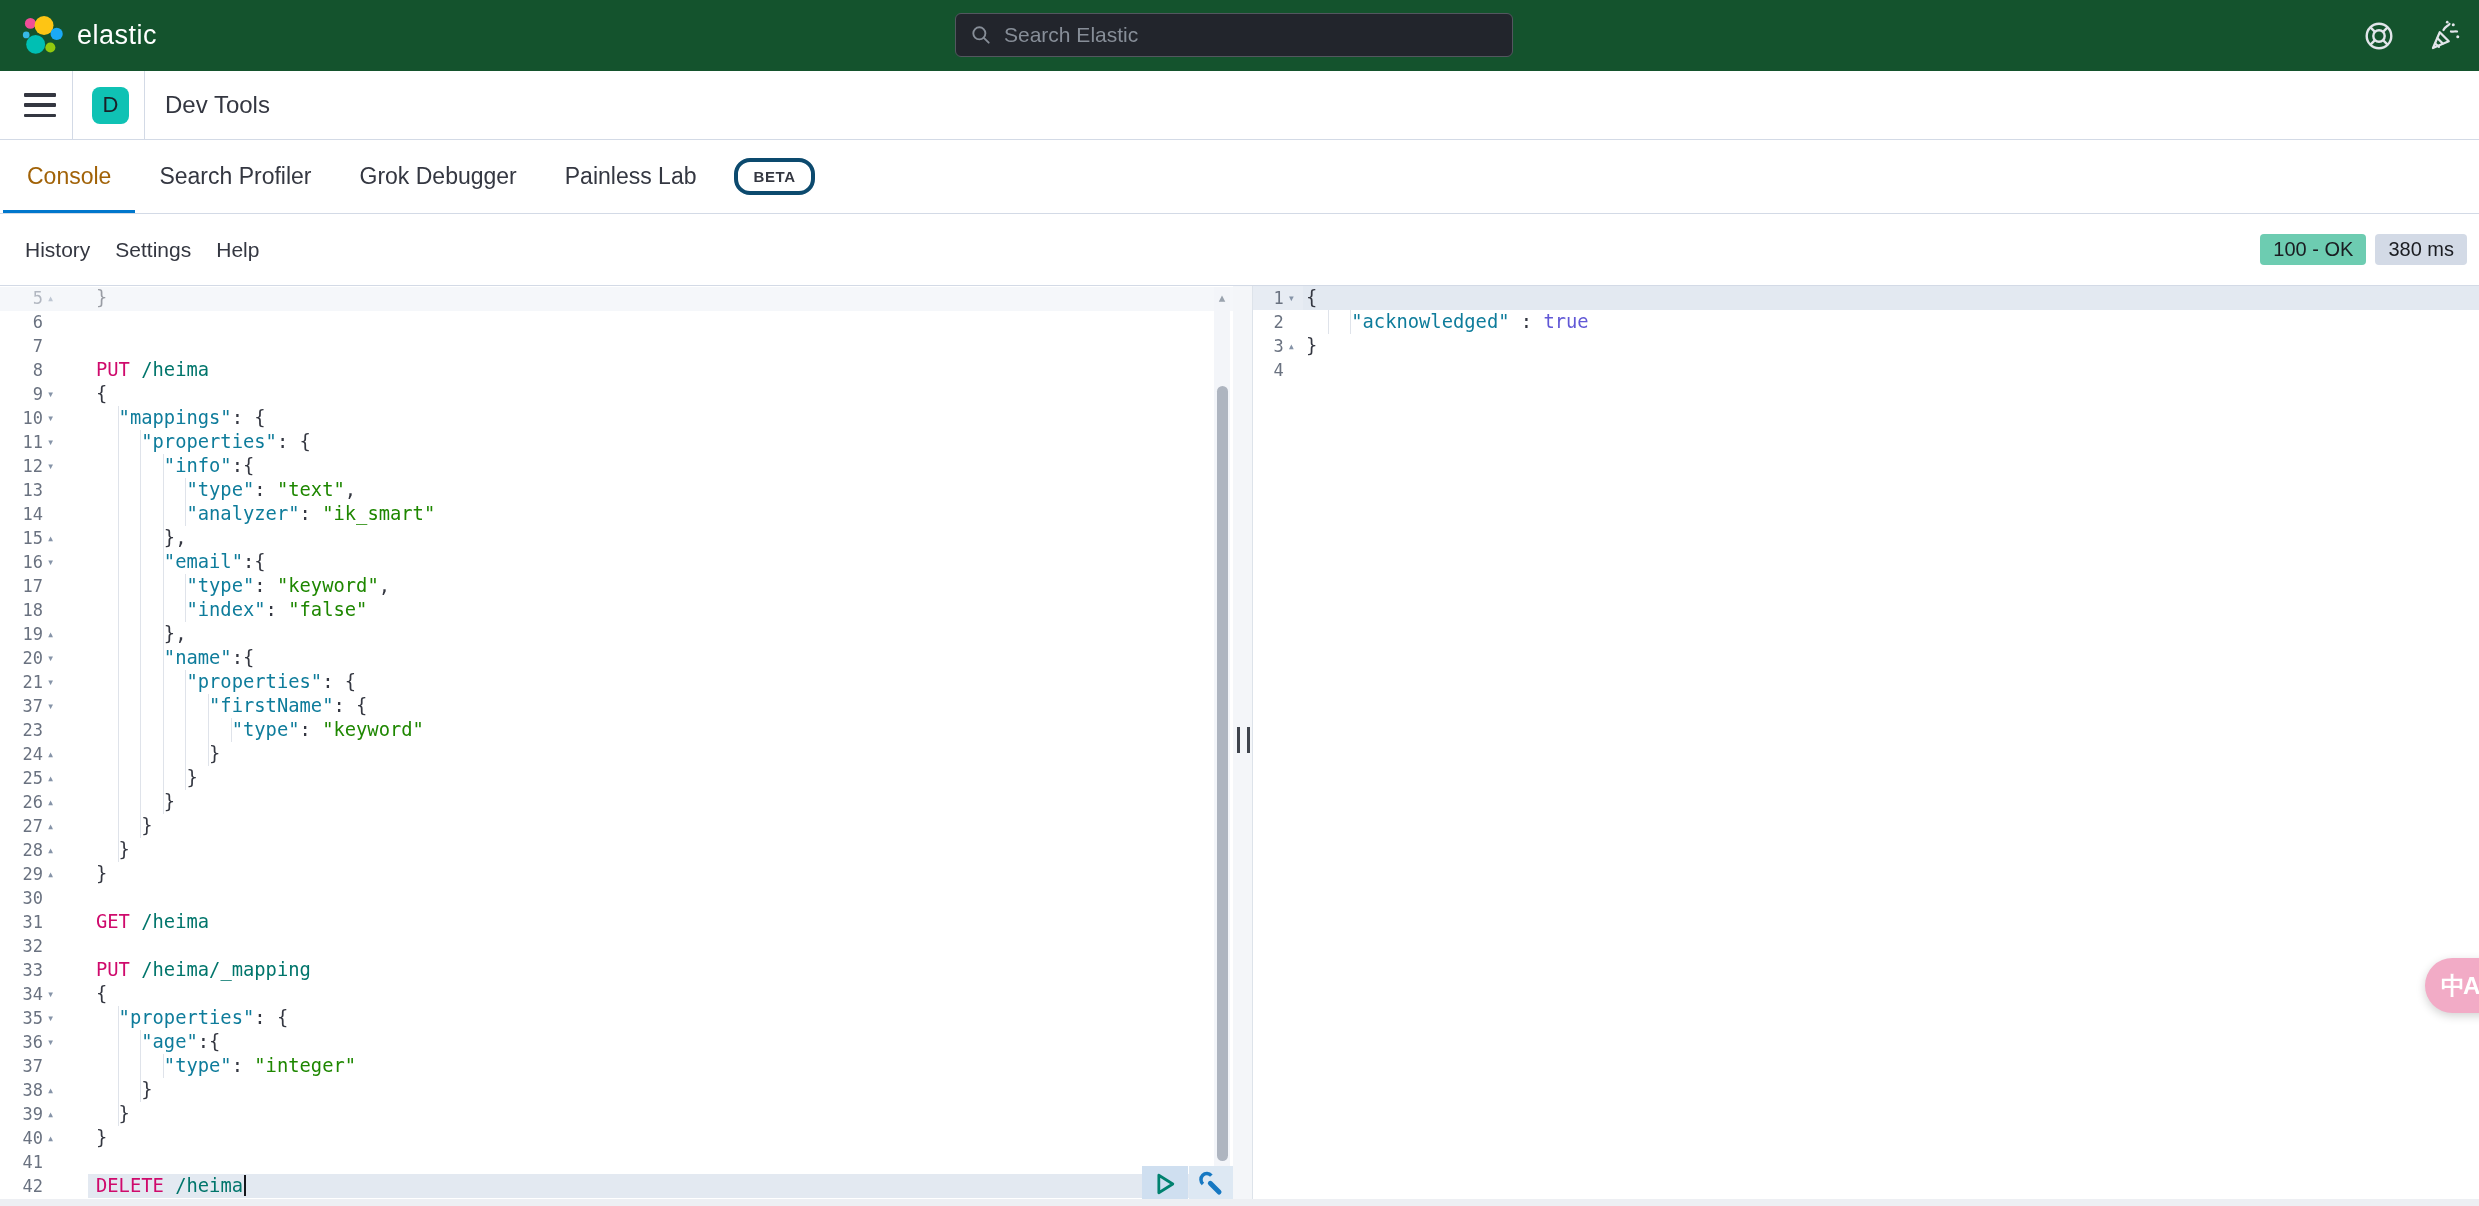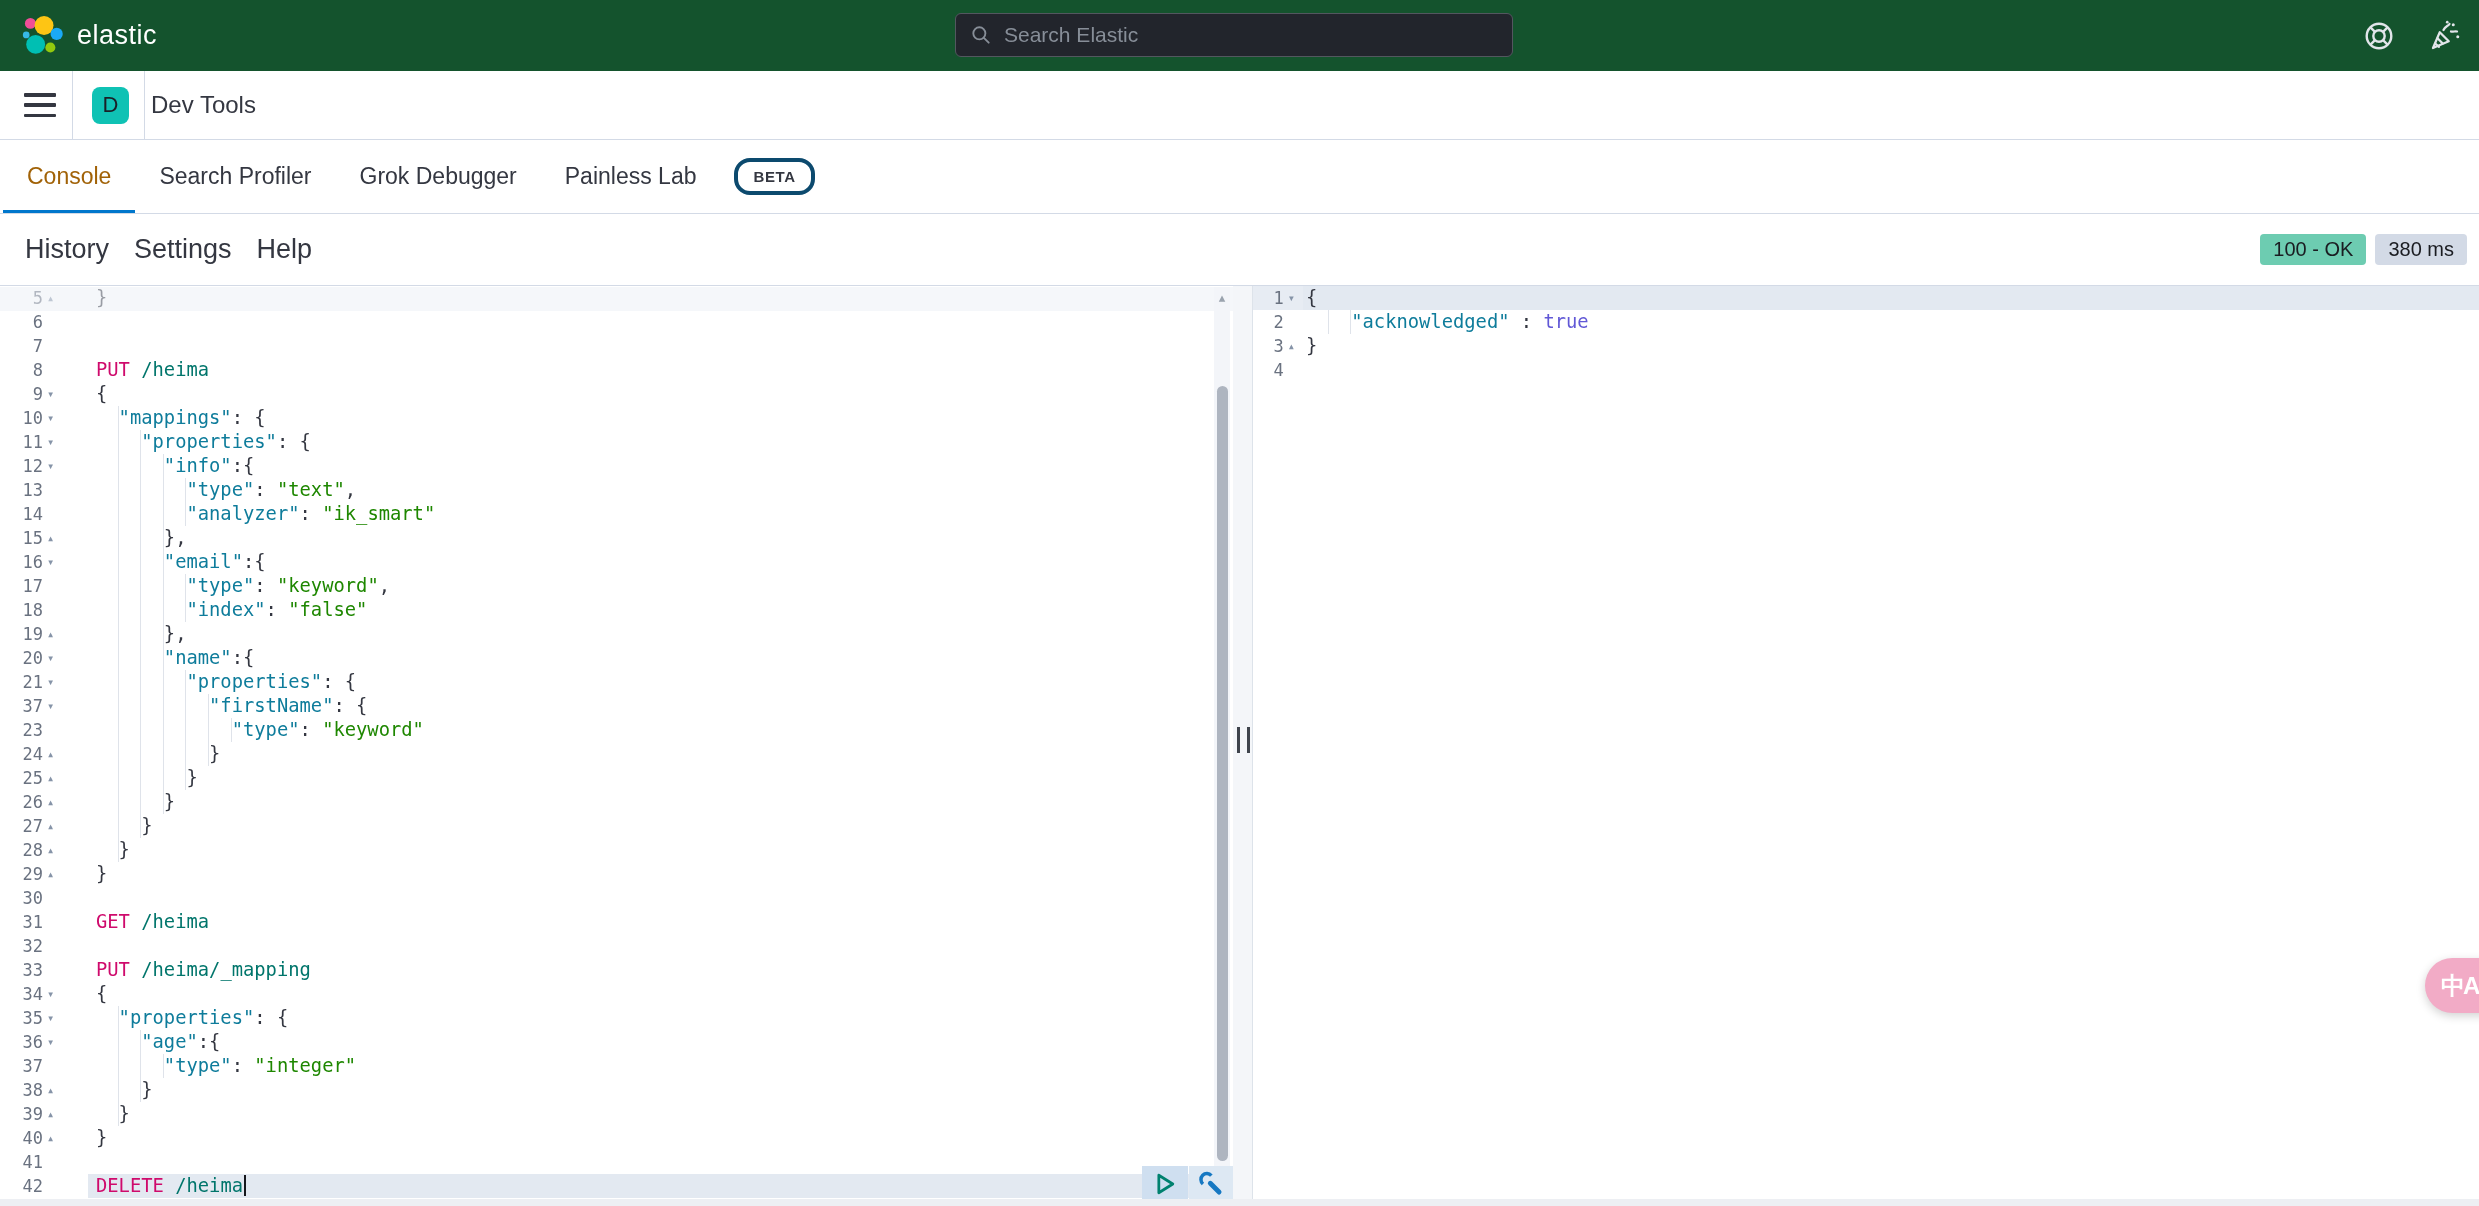--- a/index.html
+++ b/index.html
@@ -19,33 +19,33 @@
   .topicons{position:absolute;right:14px;top:0;height:71px;display:flex;align-items:center;gap:26px;}
   .topicon{width:40px;height:40px;display:flex;align-items:center;justify-content:center;cursor:pointer;}
   
   .navbar{position:absolute;left:0;top:71px;width:2479px;height:69px;background:#fff;
           border-bottom:1px solid #d3dae6;display:flex;align-items:center;box-sizing:border-box;}
   .hamburger{width:32px;height:24px;margin-left:24px;display:flex;flex-direction:column;justify-content:space-between;cursor:pointer;}
   .hamburger i{display:block;height:3.5px;background:#343741;border-radius:1px;}
   .vdiv{width:1px;height:69px;background:#d3dae6;margin-left:16px;}
   .appicon{width:37px;height:37px;border-radius:8px;background:#0fc2b4;color:#1a1f26;
            font-size:22px;display:flex;align-items:center;justify-content:center;margin-left:19px;}
-  .navtitle{font-size:24px;color:#343741;margin-left:6px;font-weight:500;}
+  .navtitle{font-size:24px;color:#343741;margin-left:20px;font-weight:500;}
   .vdiv2{width:1px;height:69px;background:#d3dae6;margin-left:15px;}
   
   .tabsrow{position:absolute;left:0;top:140px;width:2479px;height:74px;background:#fff;
            border-bottom:1px solid #d3dae6;display:flex;align-items:stretch;box-sizing:border-box;padding-left:3px;}
   .tab{display:flex;align-items:center;padding:0 24px;font-size:23px;color:#343741;cursor:pointer;}
   .tab.active{color:#a16207;box-shadow:inset 0 -3px 0 #0077cc;}
   .beta{align-self:center;border:4px solid #0c4a6e;border-radius:16px;padding:6px 15px;
         font-size:15px;font-weight:bold;letter-spacing:.6px;color:#343741;margin-left:14px;}
   
   .toolrow{position:absolute;left:0;top:214px;width:2479px;height:71px;background:#fff;
            display:flex;align-items:center;box-sizing:border-box;padding:0 12px 0 25px;}
-  .toollink{font-size:27px;color:#343741;margin-right:25px;cursor:pointer;}
+  .toollink{font-size:21px;color:#343741;margin-right:25px;cursor:pointer;}
   .toolspacer{flex:1;}
   .badge{height:31px;border-radius:4px;display:flex;align-items:center;padding:0 13px;
          font-size:20px;color:#1a1c21;}
   .badge.ok{background:#6dccb1;margin-right:9px;}
   .badge.ms{background:#d3dae6;}
   
   .workspace{position:absolute;left:0;top:285px;width:2479px;bottom:0;border-top:1px solid #d3dae6;box-sizing:border-box;background:#fff;}
   .ed{position:absolute;top:0;font-family:"DejaVu Sans Mono","Liberation Mono",monospace;
       font-size:18.8px;line-height:24px;}
   .ed-left{left:0;width:1233px;}

